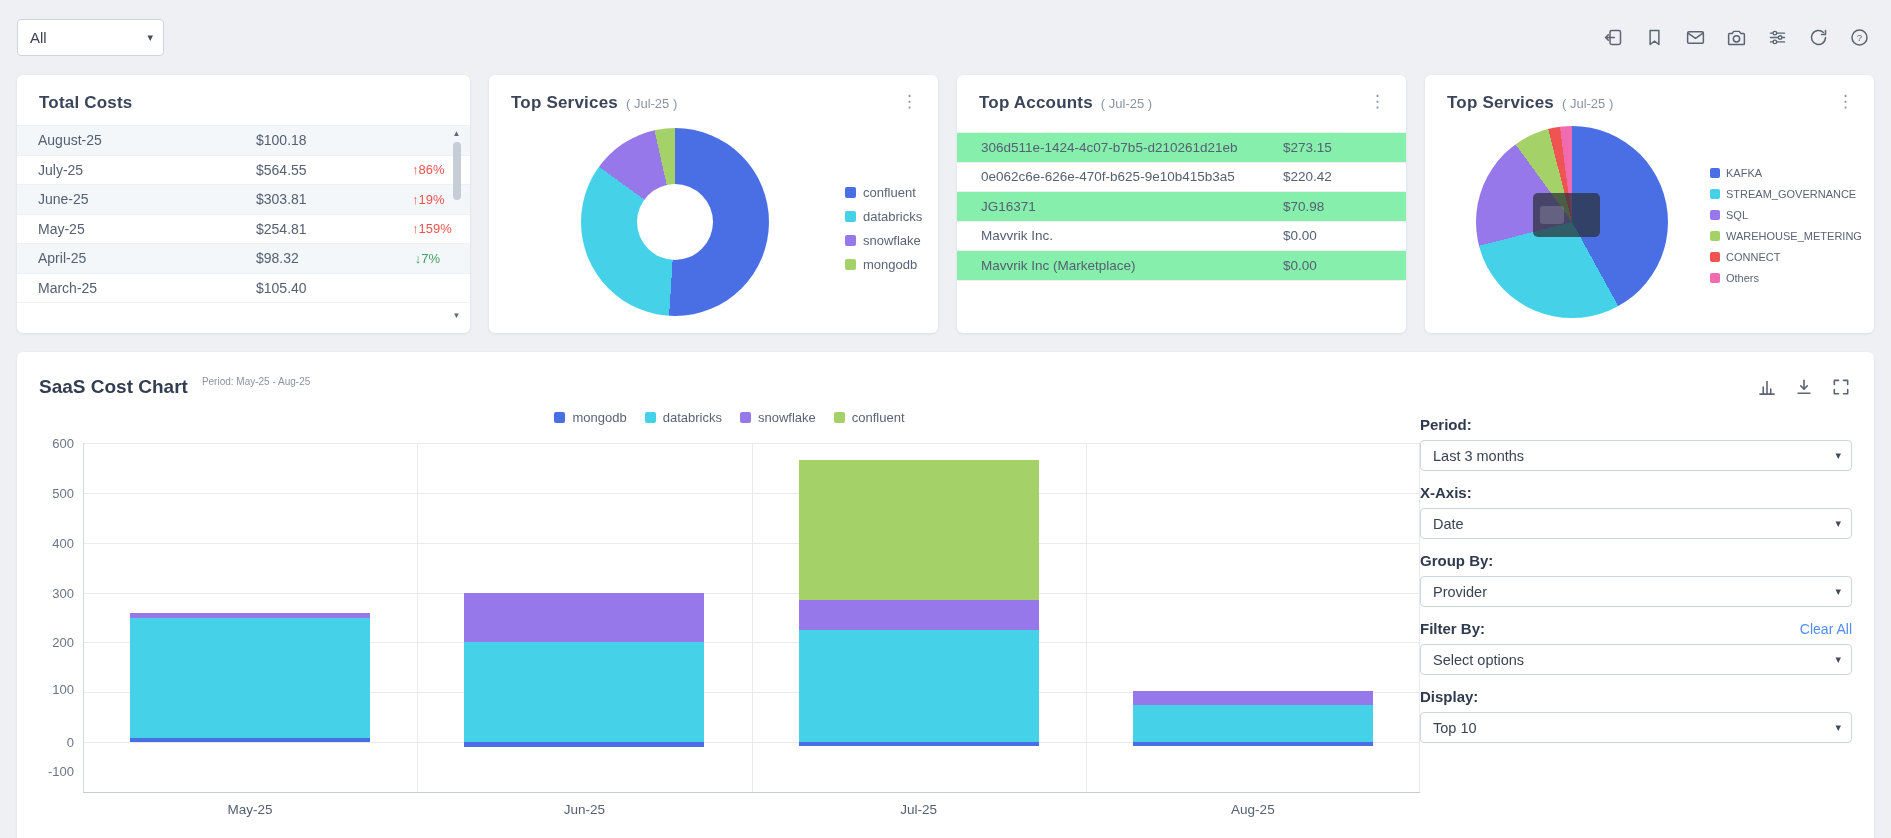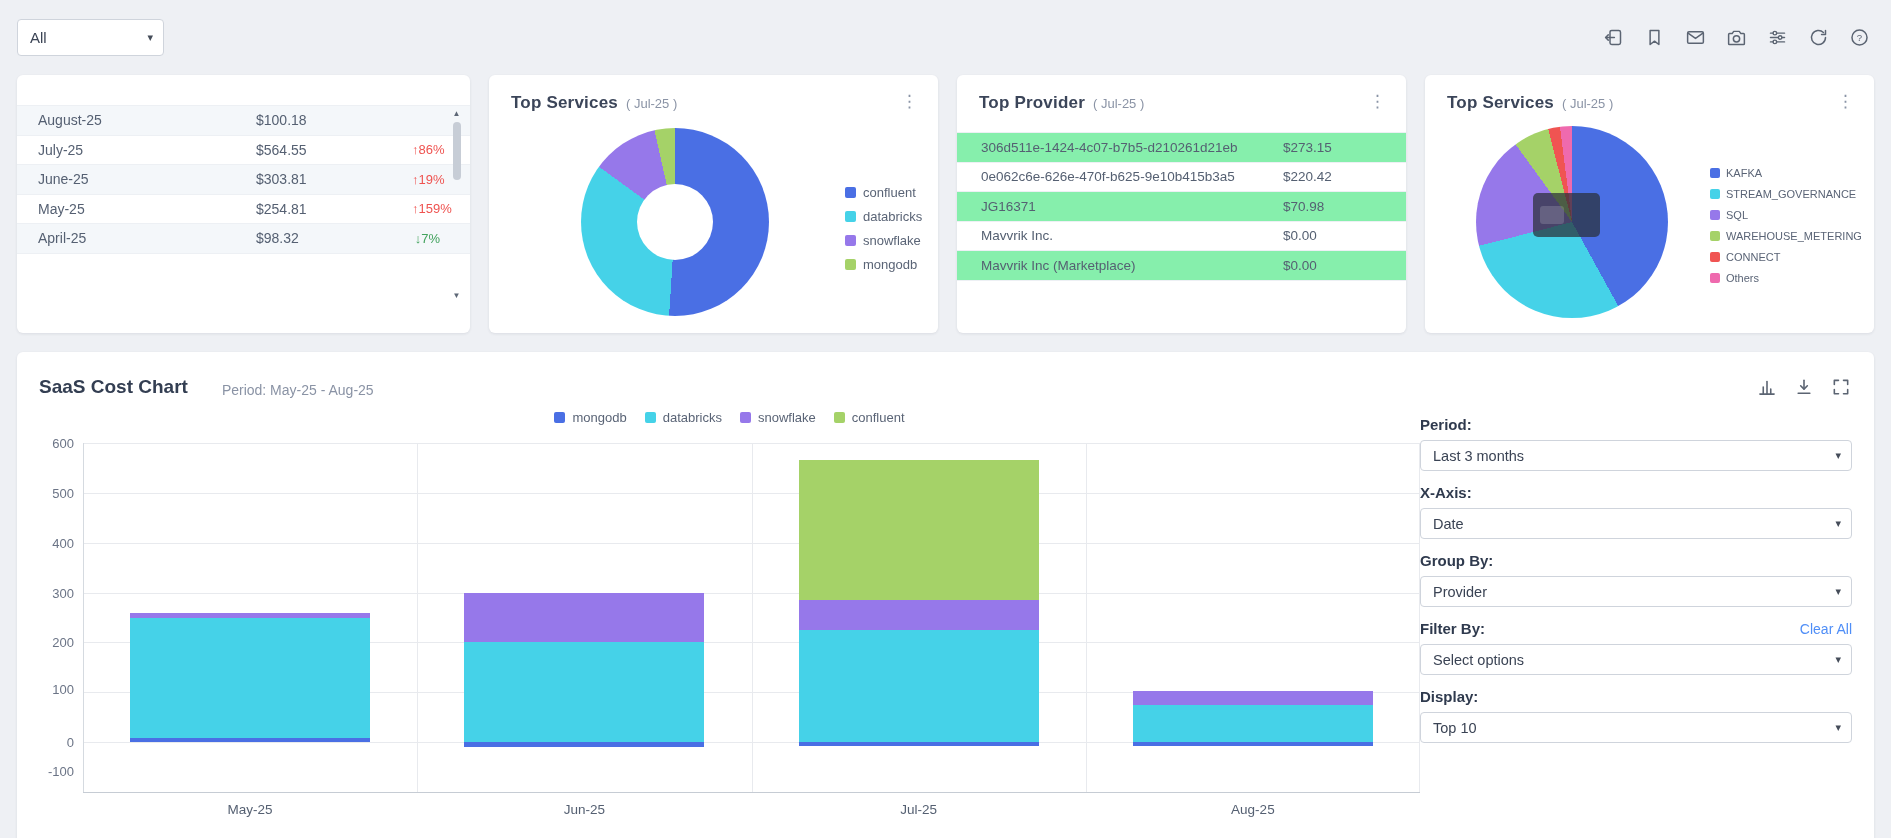--- a/index.html
+++ b/index.html
@@ -51,23 +51,23 @@
   .pie-tooltip{position:absolute;left:57px;top:67px;width:67px;height:44px;background:rgba(42,47,56,.72);border-radius:5px;}
   .pie-tooltip .swatch{position:absolute;left:7px;top:13px;width:24px;height:18px;background:rgba(255,255,255,.16);border-radius:3px;}
 
   
   .ac-table{margin-top:19px;border-top:1px solid #edf0f4;}
   .ac-row{display:grid;grid-template-columns:302px 1fr;align-items:center;height:29.5px;padding:0 18px 0 24px;border-bottom:1px solid #edf0f4;font-size:13.5px;color:#556072;}
   .ac-row.stripe{background:#86efac;}
 
   
   .big-card{margin-top:19px;height:500px;padding:24px 22px 0 22px;}
-  .big-header{display:flex;align-items:flex-end;gap:28px;}
+  .big-header{display:flex;align-items:flex-start;}
   .big-title{font-size:19px;font-weight:600;color:#333e52;}
-  .big-sub{font-size:14px;color:#8a93a5;margin-left:6px;}
+  .big-sub{font-size:10px;color:#8a93a5;margin-left:14px;}
   .big-icons{margin-left:auto;display:flex;gap:15px;color:#47505f;}
   .big-icons .icon-btn svg{width:20px;height:20px;}
   .big-content{display:flex;margin-top:4px;}
   .chart-block{width:1381px;}
   .chart-legend{display:flex;justify-content:center;gap:18px;margin:8px 0 18px 0;}
   .plot-wrap{position:relative;margin-left:44px;width:1337px;height:349px;}
   .gridline{position:absolute;left:0;right:0;height:1px;background:#e8eaee;}
   .gridline.axisline{background:#c6ccd4;}
   .vline{position:absolute;top:0;bottom:0;width:1px;background:#e8eaee;}
   .vline.first{background:#d5dae0;}
@@ -137,20 +137,23 @@
             <circle cx="12" cy="12" r="8.6"></circle>
             <text x="12" y="16" font-size="11" text-anchor="middle" fill="currentColor" stroke="none" font-family="Liberation Sans, sans-serif">?</text>
           </svg>
       </span>
     </div>
   </header>
 
   <section class="cards-row">
 
     <div class="card small-card">
+      <div class="card-title-row">
+        <span class="card-title">Total Costs</span>
+      </div>
       <div class="tc-table">
         <div>
             <div class="tc-row stripe">
               <span class="cell month">August-25</span>
               <span class="cell val">$100.18</span>
               <span class="cell chg "></span>
             </div>
             <div class="tc-row">
               <span class="cell month">July-25</span>
               <span class="cell val">$564.55</span>
@@ -164,20 +167,25 @@
             <div class="tc-row">
               <span class="cell month">May-25</span>
               <span class="cell val">$254.81</span>
               <span class="cell chg up">↑159%</span>
             </div>
             <div class="tc-row stripe">
               <span class="cell month">April-25</span>
               <span class="cell val">$98.32</span>
               <span class="cell chg down">↓7%</span>
             </div>
+            <div class="tc-row">
+              <span class="cell month">March-25</span>
+              <span class="cell val">$105.40</span>
+              <span class="cell chg "></span>
+            </div>
           </div>
         <div class="tc-scrollbar">
           <span class="sb-arrow">▲</span>
           <span class="sb-track">
               <span class="sb-thumb"></span>
             </span>
           <span class="sb-arrow">▼</span>
         </div>
       </div>
     </div>
@@ -206,21 +214,21 @@
           </div>
           <div class="legend-item">
             <span class="legend-sq" style="background: rgb(165, 210, 104);"></span>
             <span>mongodb</span>
           </div>
         </div>
     </div>
 
     <div class="card small-card">
       <div class="card-title-row">
-        <span class="card-title">Top Provider</span>
+        <span class="card-title">Top Accounts</span>
         <span class="card-period">( Jul-25 )</span>
         <span class="kebab">⋮</span>
       </div>
       <div class="ac-table">
           <div class="ac-row stripe">
             <span class="cell">306d511e-1424-4c07-b7b5-d210261d21eb</span>
             <span class="cell">$273.15</span>
           </div>
           <div class="ac-row">
             <span class="cell">0e062c6e-626e-470f-b625-9e10b415b3a5</span>

